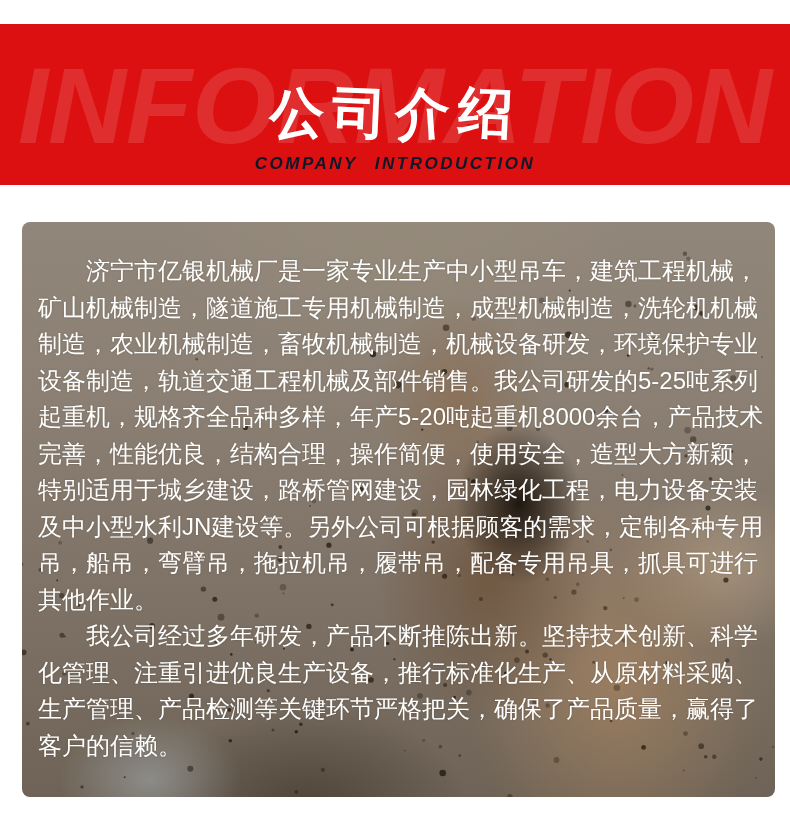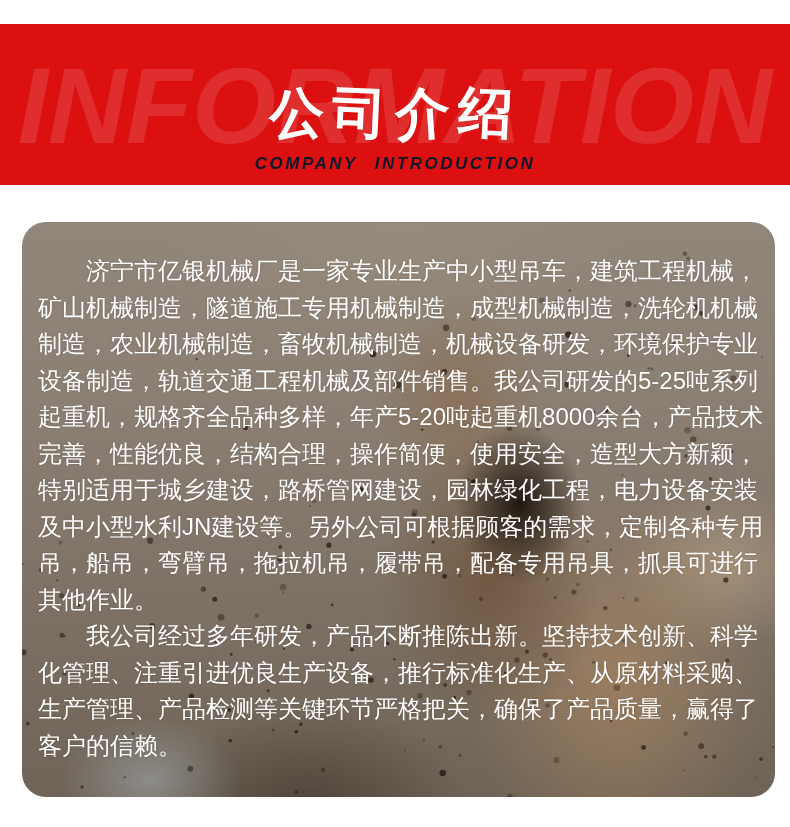--- a/index.html
+++ b/index.html
@@ -56,21 +56,21 @@
     word-spacing: 10px;
     color: #0f172a;
     white-space: pre;
   }
 
   
   .intro-card {
     position: absolute;
     left: 22px; top: 222px;
     width: 753px; height: 575px;
-    border-radius: 24px;
+    border-radius: 8px;
     overflow: hidden;
   }
   .photo {
     position: absolute; inset: 0;
     background:
       radial-gradient(90px 115px at 66% 49%, rgba(24, 17, 10, 0.92), rgba(24, 17, 10, 0) 70%),
       radial-gradient(160px 210px at 62% 62%, rgba(108, 80, 55, 0.75), rgba(108, 80, 55, 0) 70%),
       radial-gradient(120px 150px at 58% 31%, rgba(138, 104, 74, 0.60), rgba(138, 104, 74, 0) 70%),
       radial-gradient(210px 270px at 79% 80%, rgba(168, 132, 97, 0.72), rgba(168, 132, 97, 0) 72%),
       radial-gradient(150px 120px at 93% 60%, rgba(192, 168, 138, 0.55), rgba(192, 168, 138, 0) 70%),

